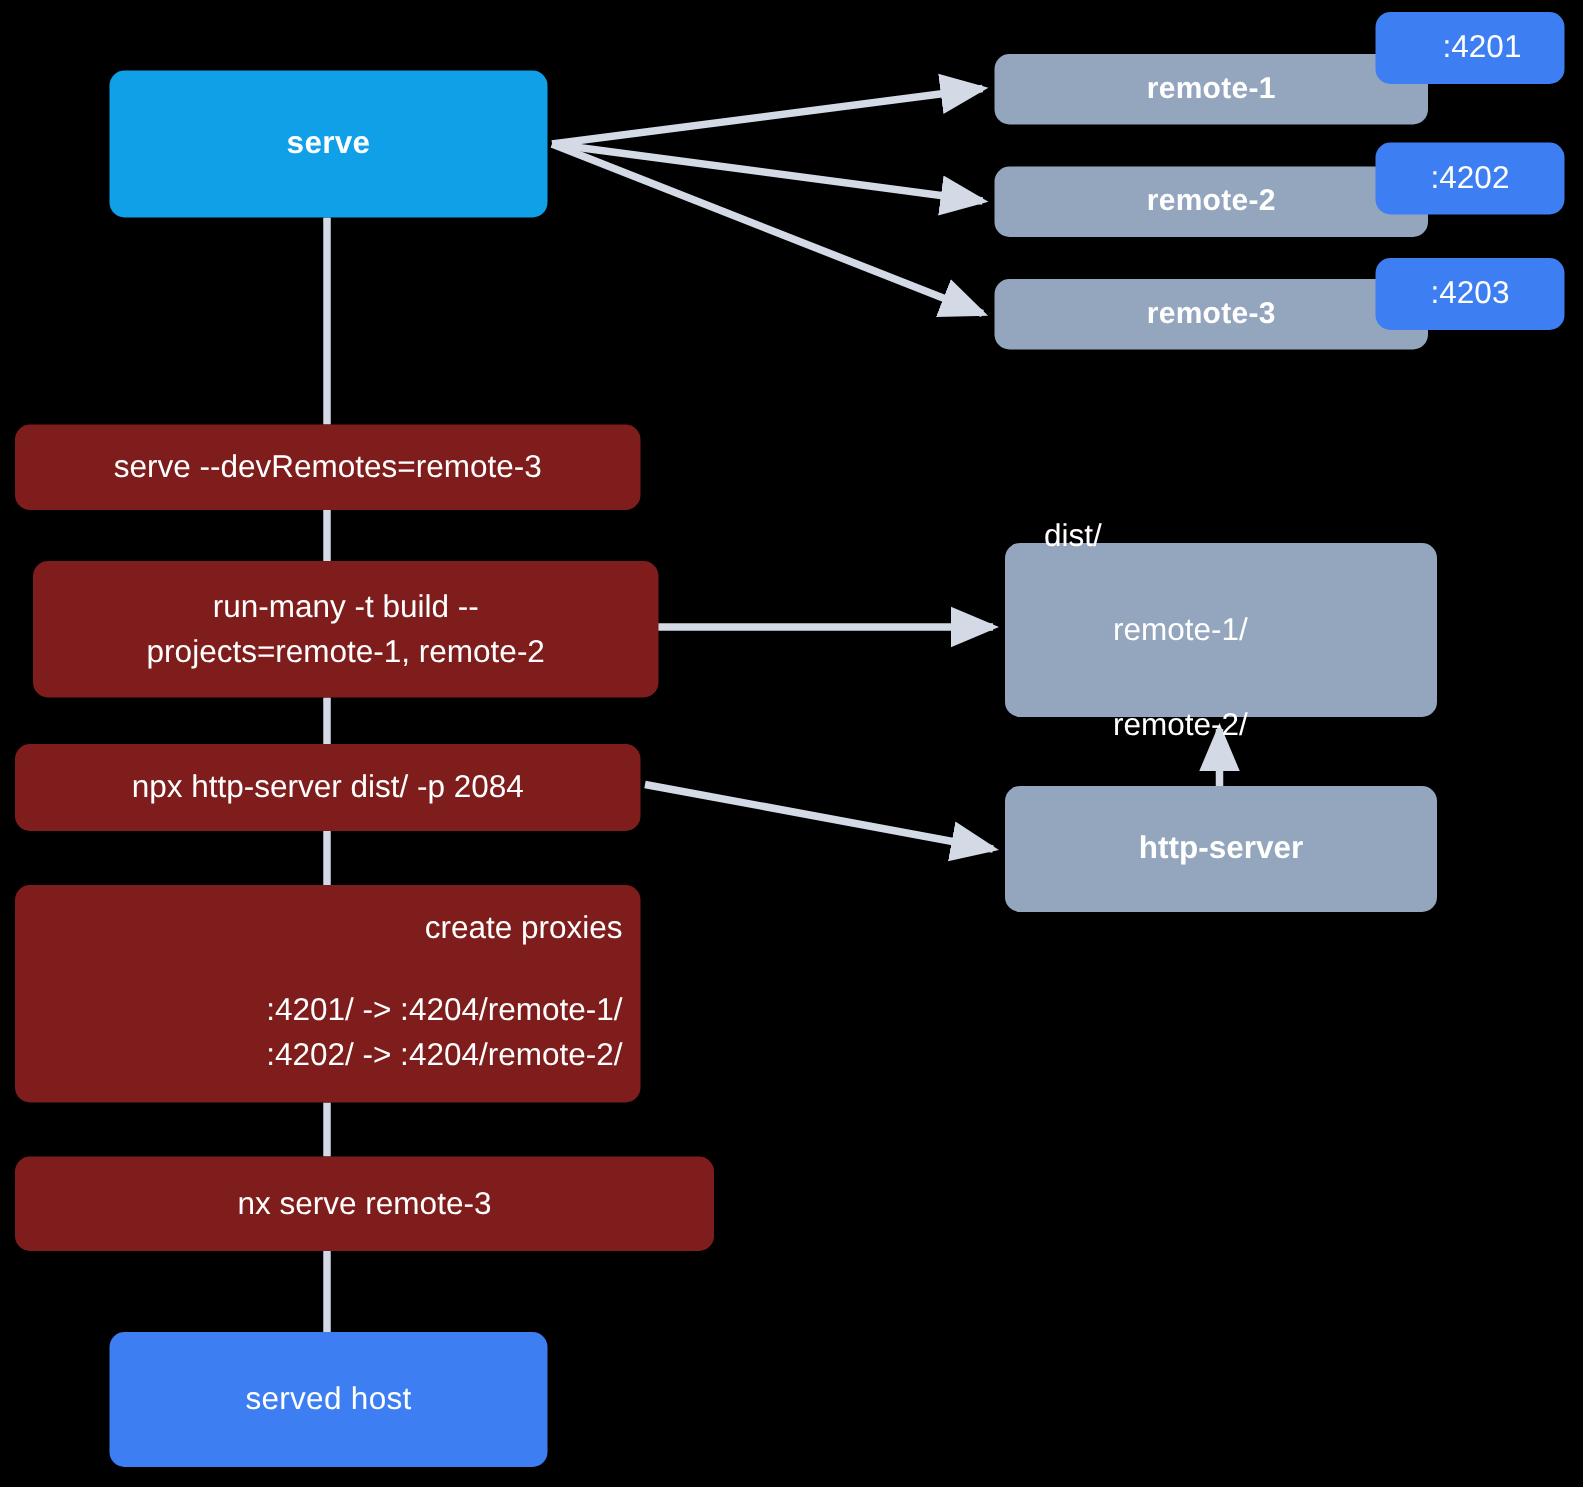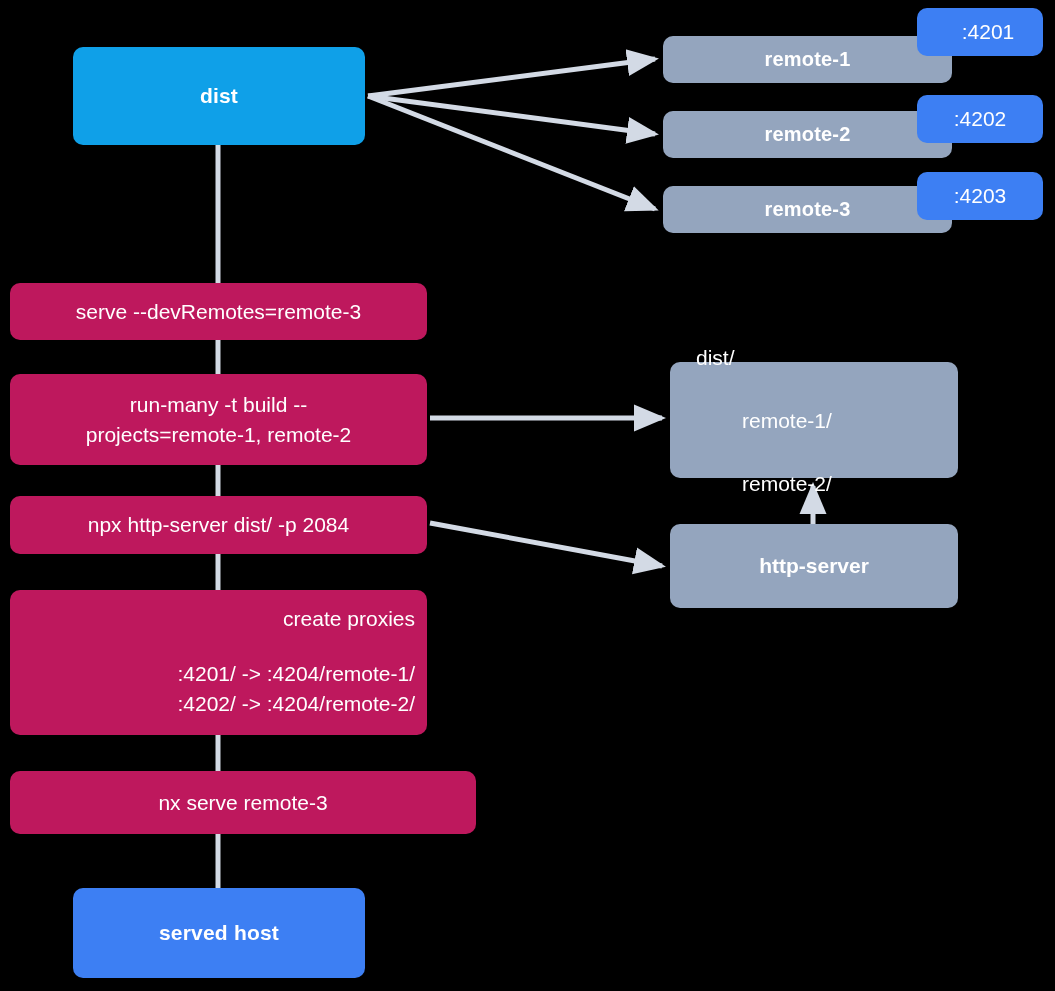--- a/index.html
+++ b/index.html
@@ -41,32 +41,32 @@
     padding: 4px 12px;
   }
   .node-host {
     background: #0fa0e8;
     font-weight: bold;
     font-size: 21px;
     letter-spacing: 0.2px;
   }
   .node-served {
     background: #3d7ff3;
-    font-weight: bold;
+    font-weight: normal;
     font-size: 21px;
     letter-spacing: 0.2px;
   }
   .node-remote {
     background: #94a5be;
     font-weight: bold;
     font-size: 20px;
     letter-spacing: 0.2px;
   }
   .node-cmd {
-    background: #be185d;
+    background: #7f1d1d;
     font-weight: normal;
     font-size: 21px;
   }
   .node-gray {
     background: #94a5be;
     font-weight: bold;
     font-size: 21px;
   }
   .node-dir {
     background: #94a5be;
@@ -143,34 +143,34 @@
 
     <g>
       <line x1="430" y1="523" x2="662" y2="566" stroke="#d3dae5" stroke-width="5" marker-end="url(#arrowhead)"></line>
     </g>
 
     <g>
       <line x1="813" y1="524" x2="813" y2="486" stroke="#d3dae5" stroke-width="5" marker-end="url(#arrowhead)"></line>
     </g>
   </svg>
 
-  <div class="node node-host" style="left:73px; top:47px; width:292px; height:98px;">dist</div>
+  <div class="node node-host" style="left:73px; top:47px; width:292px; height:98px;">serve</div>
 
   <div class="node node-remote" style="left:663px; top:36px; width:289px; height:47px;">remote-1</div>
   <div class="badge" style="left:917px; top:8px; width:126px; height:48px;padding-left:16px;">:4201</div>
 
   <div class="node node-remote" style="left:663px; top:111px; width:289px; height:47px;">remote-2</div>
   <div class="badge" style="left:917px; top:95px; width:126px; height:48px;">:4202</div>
 
   <div class="node node-remote" style="left:663px; top:186px; width:289px; height:47px;">remote-3</div>
   <div class="badge" style="left:917px; top:172px; width:126px; height:48px;">:4203</div>
 
   <div class="node node-cmd" style="left:10px; top:283px; width:417px; height:57px;">serve --devRemotes=remote-3</div>
 
-  <div class="node node-cmd cmd-multi" style="left:10px; top:374px; width:417px; height:91px;">run-many -t build --
+  <div class="node node-cmd cmd-multi" style="left:22px; top:374px; width:417px; height:91px;">run-many -t build --
 projects=remote-1, remote-2</div>
 
   <div class="node node-cmd" style="left:10px; top:496px; width:417px; height:58px;">npx http-server dist/ -p 2084</div>
 
   <div class="node node-cmd" style="left:10px; top:590px; width:417px; height:145px; flex-direction:column;align-items:flex-end;">
     <span class="cmd-proxies-title">create proxies</span>
     <span class="cmd-proxies-line">:4201/ -&gt; :4204/remote-1/</span>
     <span class="cmd-proxies-line">:4202/ -&gt; :4204/remote-2/</span>
   </div>
 

